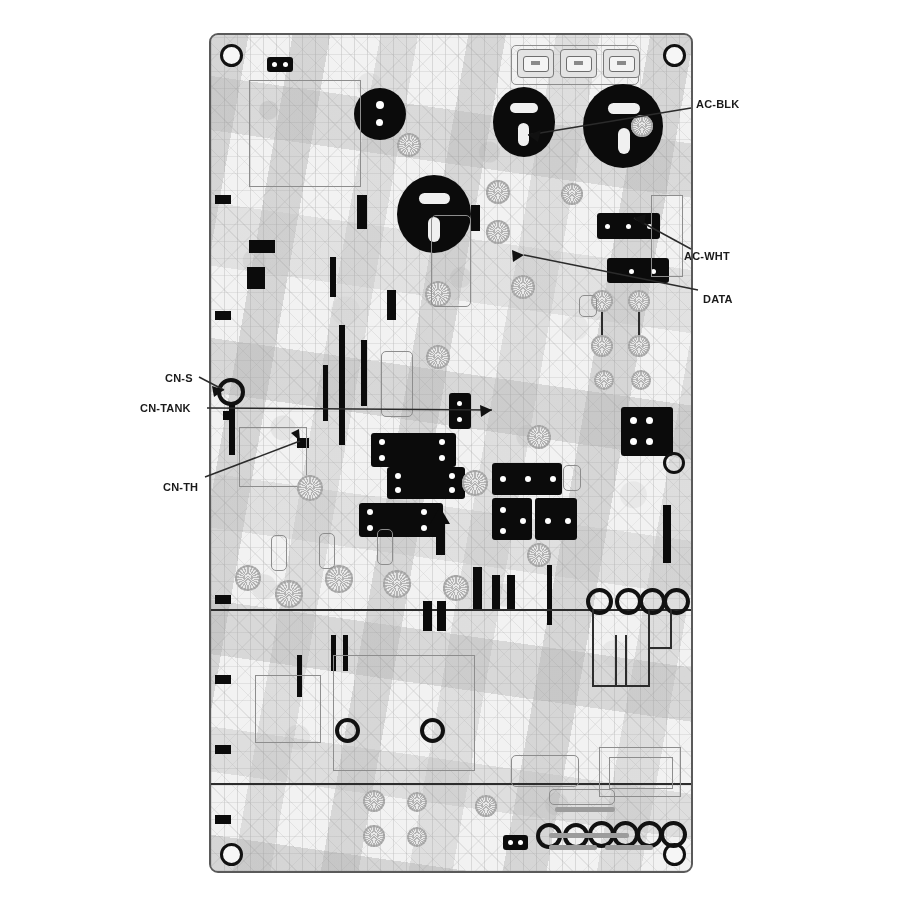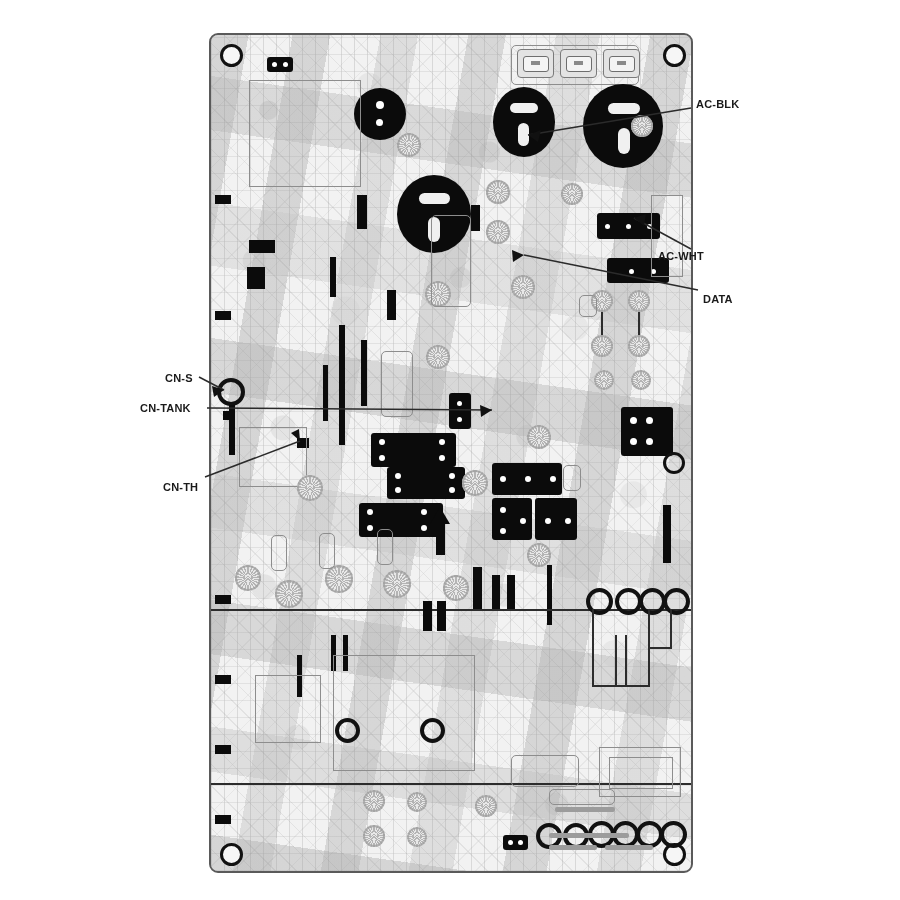--- a/index.html
+++ b/index.html
@@ -333,20 +333,20 @@
       <polygon points="528,135 541,130 538,142"></polygon>
       <polygon points="634,218 646,214 644,226"></polygon>
       <polygon points="524,255 512,250 513,262"></polygon>
       <polygon points="224,390 212,386 214,397"></polygon>
       <polygon points="492,410 480,405 481,417"></polygon>
       <polygon points="300,441 291,433 299,429"></polygon>
     </g>
   </svg>
 
   <div class="lbl" style="left:696px;top:98px;">AC-BLK</div>
-  <div class="lbl" style="left:658px;top:250px;">AC-WHT</div>
+  <div class="lbl" style="left:684px;top:250px;">AC-WHT</div>
   <div class="lbl" style="left:703px;top:293px;">DATA</div>
   <div class="lbl" style="left:165px;top:372px;">CN-S</div>
   <div class="lbl" style="left:140px;top:402px;">CN-TANK</div>
   <div class="lbl" style="left:163px;top:481px;">CN-TH</div>
 
   <div class="wm"></div>
 </div>
 
 </body></html>

